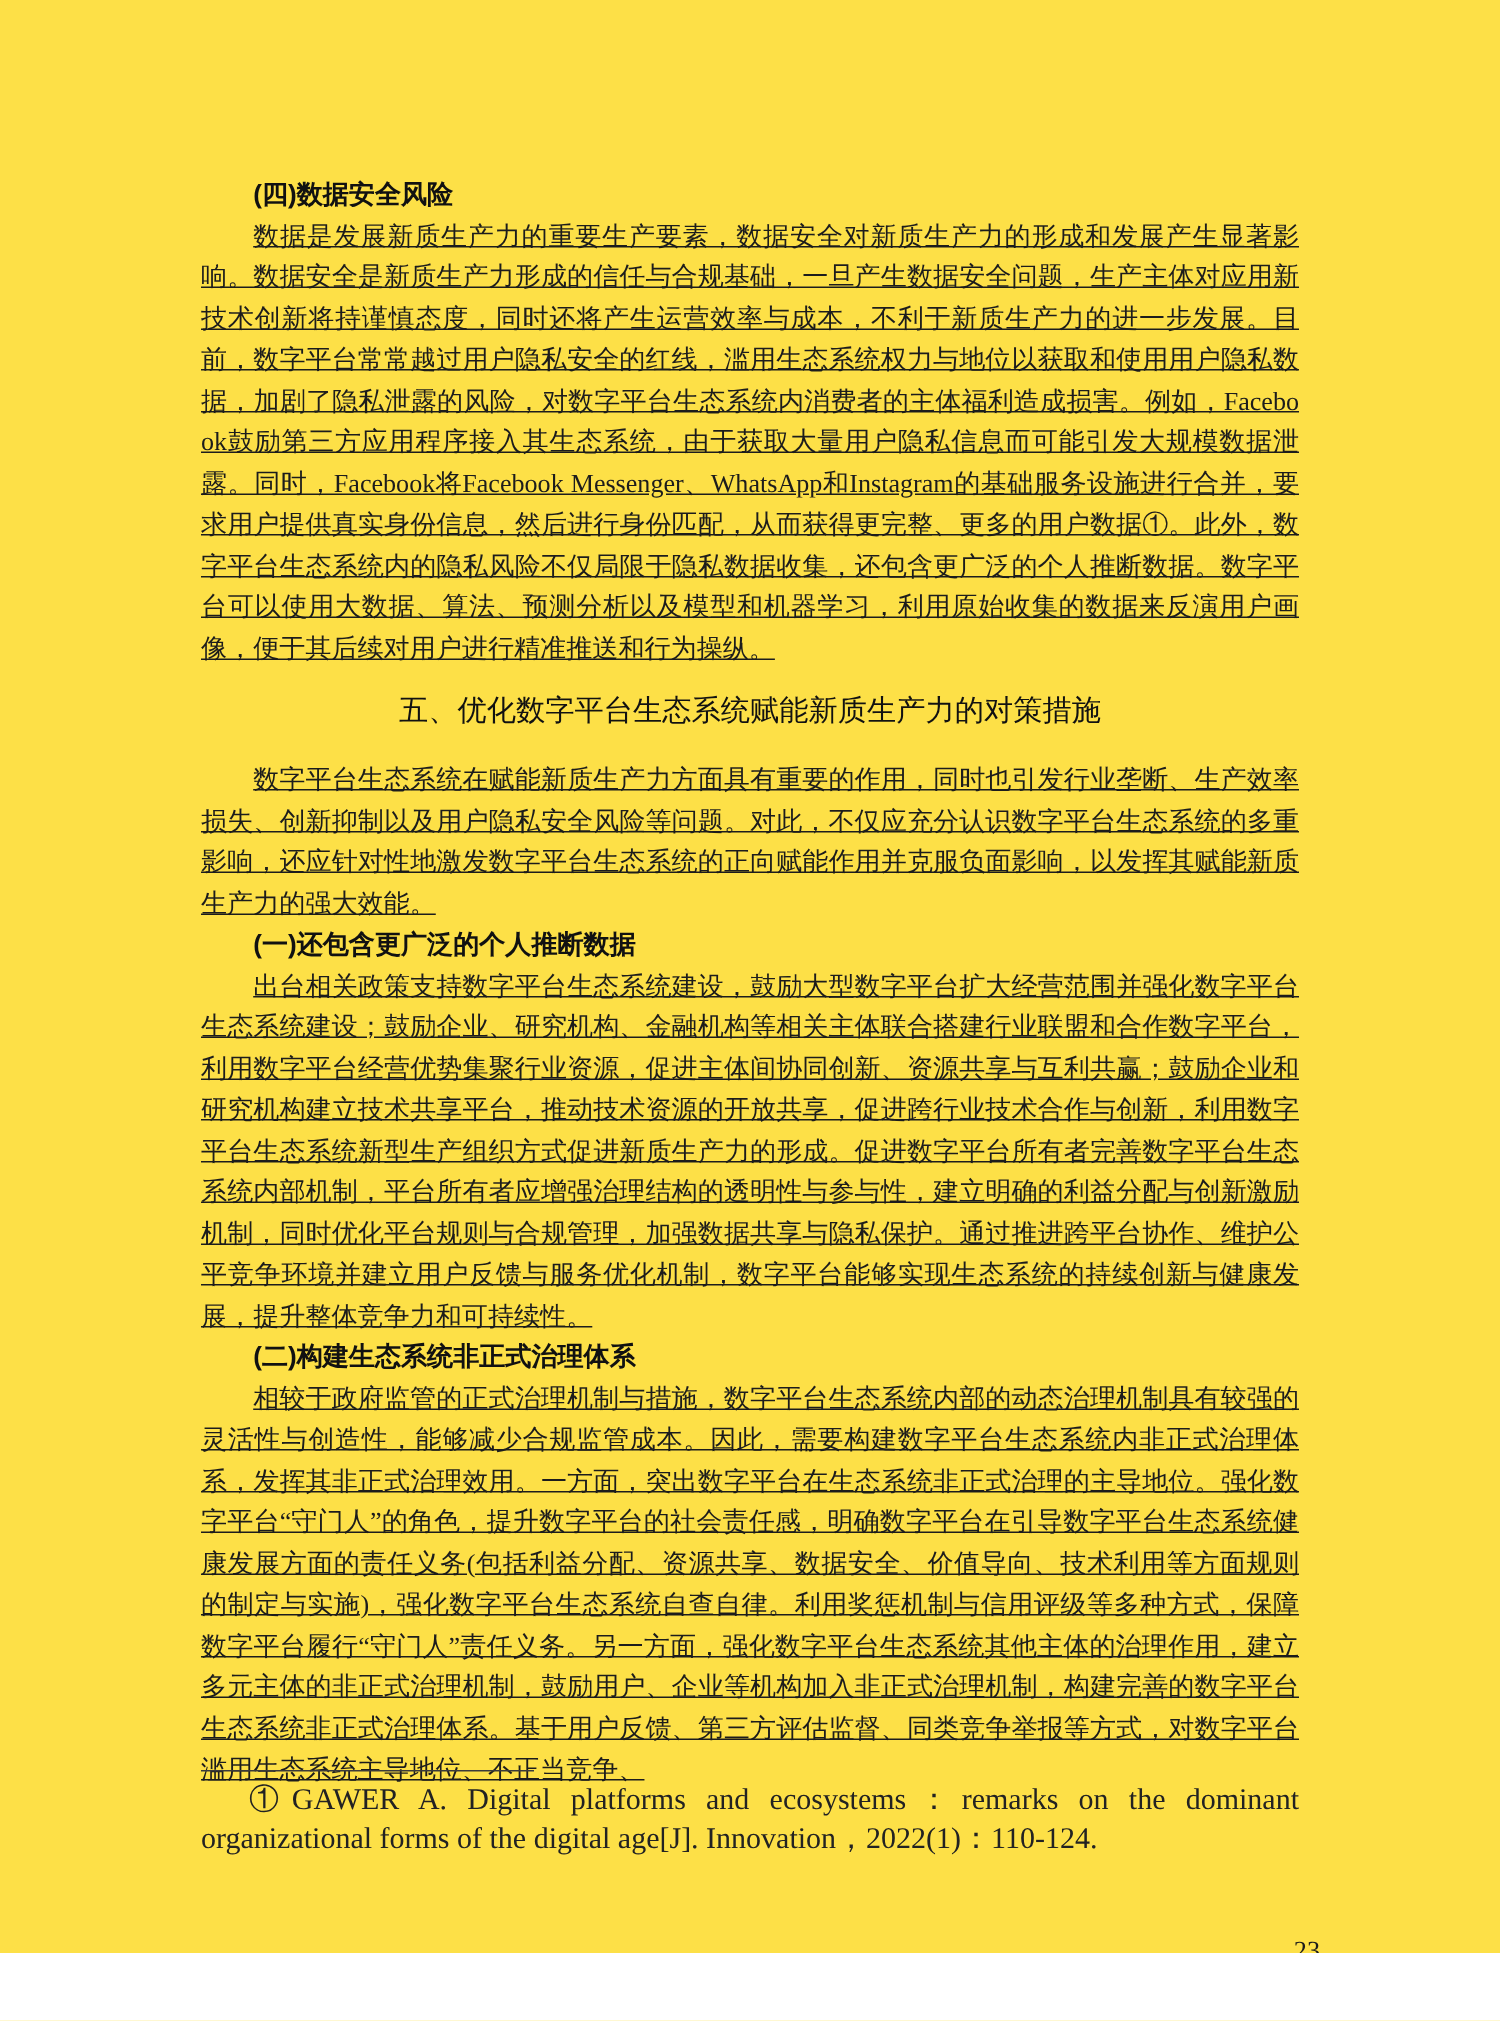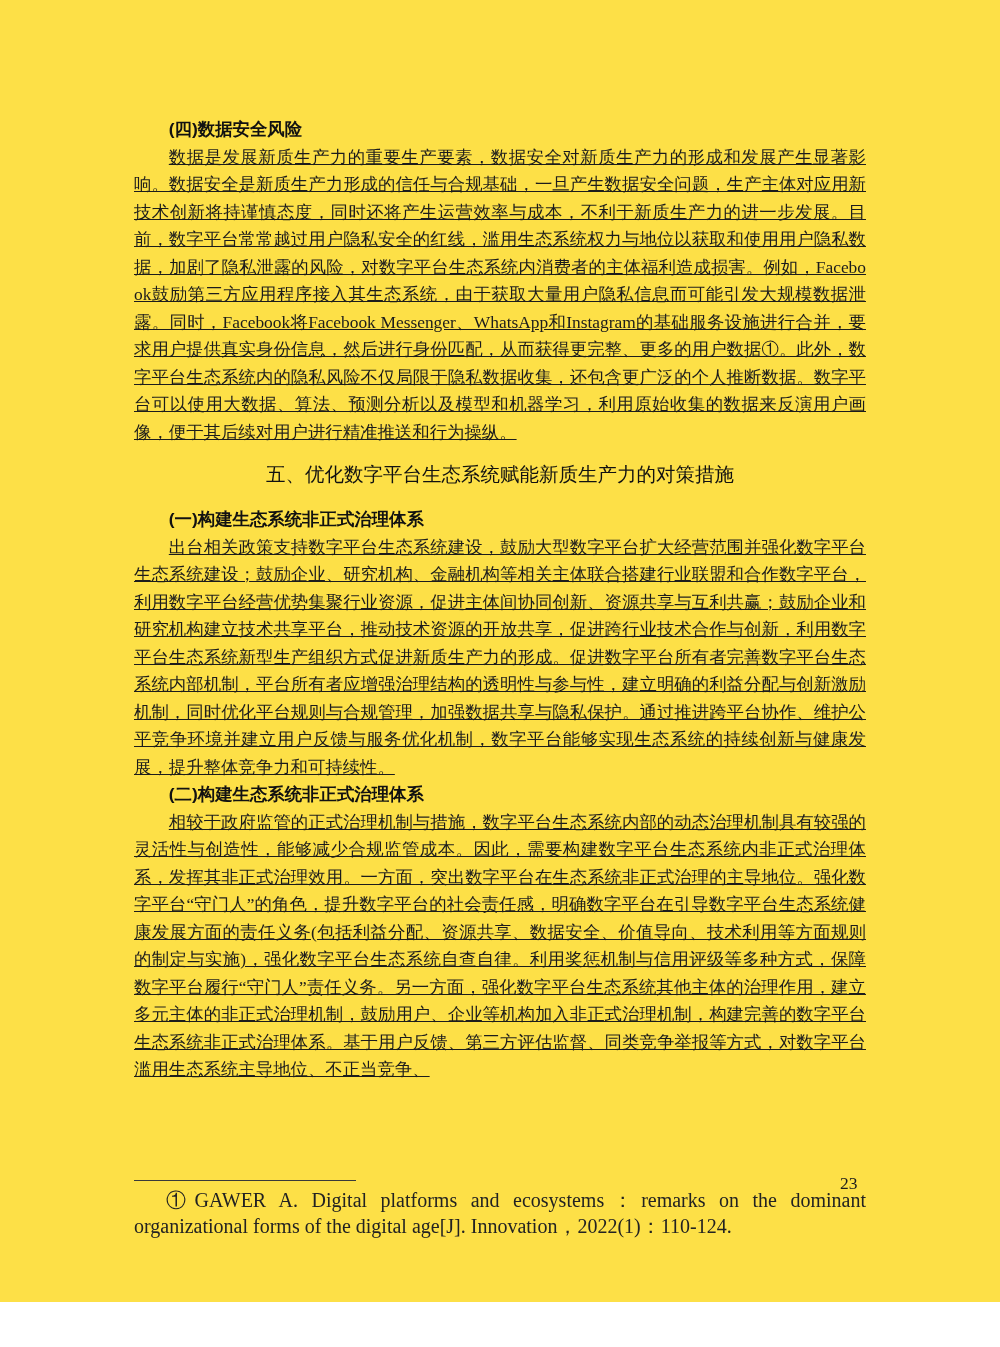--- a/index.html
+++ b/index.html
@@ -72,43 +72,44 @@
     font-size: 20px;
     line-height: 26px;
     text-align: justify;
     text-indent: 1.6em;
     word-break: break-word;
     color: #222222;
   }
   .page-number {
     position: absolute;
     left: 840px;
-    top: 1170px;
+    top: 1287px;
     width: 40px;
     font-size: 17.5px;
     line-height: 27px;
-    text-align: left;
+    text-align: right;
     color: #1c1c1c;
   }
 </style>
 </head>
 <body>
 
 <div class="page">
 
   <main class="content">
 
     <h3 class="sub-heading">(四)数据安全风险</h3>
 
     <p class="body-para">数据是发展新质生产力的重要生产要素，数据安全对新质生产力的形成和发展产生显著影响。数据安全是新质生产力形成的信任与合规基础，一旦产生数据安全问题，生产主体对应用新技术创新将持谨慎态度，同时还将产生运营效率与成本，不利于新质生产力的进一步发展。目前，数字平台常常越过用户隐私安全的红线，滥用生态系统权力与地位以获取和使用用户隐私数据，加剧了隐私泄露的风险，对数字平台生态系统内消费者的主体福利造成损害。例如，Facebook鼓励第三方应用程序接入其生态系统，由于获取大量用户隐私信息而可能引发大规模数据泄露。同时，Facebook将Facebook Messenger、WhatsApp和Instagram的基础服务设施进行合并，要求用户提供真实身份信息，然后进行身份匹配，从而获得更完整、更多的用户数据①。此外，数字平台生态系统内的隐私风险不仅局限于隐私数据收集，还包含更广泛的个人推断数据。数字平台可以使用大数据、算法、预测分析以及模型和机器学习，利用原始收集的数据来反演用户画像，便于其后续对用户进行精准推送和行为操纵。</p>
 
     <h2 class="chapter-heading">五、优化数字平台生态系统赋能新质生产力的对策措施</h2>
 
+    <p class="body-para">数字平台生态系统在赋能新质生产力方面具有重要的作用，同时也引发行业垄断、生产效率损失、创新抑制以及用户隐私安全风险等问题。对此，不仅应充分认识数字平台生态系统的多重影响，还应针对性地激发数字平台生态系统的正向赋能作用并克服负面影响，以发挥其赋能新质生产力的强大效能。</p>
 
-    <h3 class="sub-heading">(一)构建生态系统非正式治理体系</h3>
+    <h3 class="sub-heading">(一)还包含更广泛的个人推断数据</h3>
 
     <p class="body-para">出台相关政策支持数字平台生态系统建设，鼓励大型数字平台扩大经营范围并强化数字平台生态系统建设；鼓励企业、研究机构、金融机构等相关主体联合搭建行业联盟和合作数字平台，利用数字平台经营优势集聚行业资源，促进主体间协同创新、资源共享与互利共赢；鼓励企业和研究机构建立技术共享平台，推动技术资源的开放共享，促进跨行业技术合作与创新，利用数字平台生态系统新型生产组织方式促进新质生产力的形成。促进数字平台所有者完善数字平台生态系统内部机制，平台所有者应增强治理结构的透明性与参与性，建立明确的利益分配与创新激励机制，同时优化平台规则与合规管理，加强数据共享与隐私保护。通过推进跨平台协作、维护公平竞争环境并建立用户反馈与服务优化机制，数字平台能够实现生态系统的持续创新与健康发展，提升整体竞争力和可持续性。</p>
 
     <h3 class="sub-heading">(二)构建生态系统非正式治理体系</h3>
 
     <p class="body-para">相较于政府监管的正式治理机制与措施，数字平台生态系统内部的动态治理机制具有较强的灵活性与创造性，能够减少合规监管成本。因此，需要构建数字平台生态系统内非正式治理体系，发挥其非正式治理效用。一方面，突出数字平台在生态系统非正式治理的主导地位。强化数字平台“守门人”的角色，提升数字平台的社会责任感，明确数字平台在引导数字平台生态系统健康发展方面的责任义务(包括利益分配、资源共享、数据安全、价值导向、技术利用等方面规则的制定与实施)，强化数字平台生态系统自查自律。利用奖惩机制与信用评级等多种方式，保障数字平台履行“守门人”责任义务。另一方面，强化数字平台生态系统其他主体的治理作用，建立多元主体的非正式治理机制，鼓励用户、企业等机构加入非正式治理机制，构建完善的数字平台生态系统非正式治理体系。基于用户反馈、第三方评估监督、同类竞争举报等方式，对数字平台滥用生态系统主导地位、不正当竞争、</p>
 
   </main>
 
   <footer class="footer-area">

